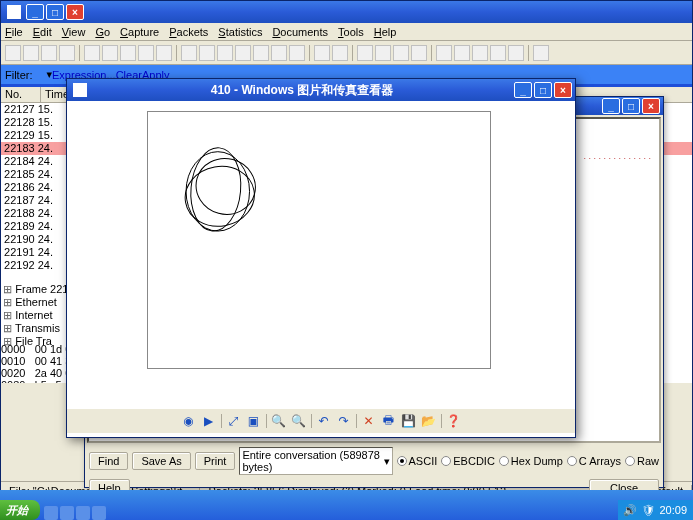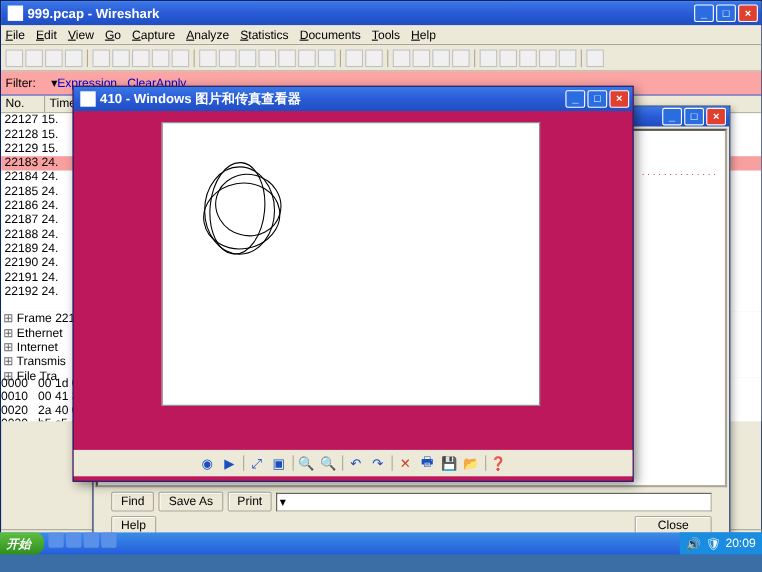--- a/index.html
+++ b/index.html
@@ -9,77 +9,76 @@
 .titlebar .ticon { width: 14px; height: 14px; background: #fff; margin: 0 4px; }
 .titlebar .ttext { flex: 1; font-weight: bold; font-size: 12px; }
 .win-btn { width: 18px; height: 16px; margin: 0 1px; border: 1px solid #fff; border-radius: 2px; display: flex; align-items: center; justify-content: center; color: #fff; font-size: 10px; font-weight: bold; cursor: pointer; }
 .win-btn.min { background: #2a6de0; } .win-btn.max { background: #2a6de0; } .win-btn.close { background: #e04030; }
 .menubar { height: 18px; background: #ece9d8; display: flex; align-items: center; padding: 0 4px; border-bottom: 1px solid #aca899; }
 .menubar span { margin-right: 10px; cursor: pointer; text-decoration: underline; text-decoration-color: transparent; text-align: center; }
 .menubar span::first-letter { text-decoration: underline; }
 .toolbar { height: 24px; background: #ece9d8; display: flex; align-items: center; padding: 0 4px; border-bottom: 1px solid #aca899; gap: 2px; }
 .tb-btn { width: 16px; height: 16px; border: 1px solid #c0c0c0; background: #f0f0f0; cursor: pointer; display: inline-block; }
 .tb-sep { width: 1px; height: 16px; background: #aca899; margin: 0 2px; }
-.filter-row { height: 22px; background: #fca5a5; display: flex; align-items: center; padding: 0 4px; border-bottom: 1px solid #1d4ed8; }
+.filter-row { height: 22px; background: #3b82f6; display: flex; align-items: center; padding: 0 4px; border-bottom: 3px solid #1d4ed8; }
 .filter-row label { margin-right: 6px; }
 .filter-row input { width: 250px; height: 16px; background: #b8f0b8; border: 1px inset #888; padding: 0 2px; }
 .filter-row .linkish { color: #0000cc; cursor: pointer; }
 .headers { height: 16px; background: #ece9d8; border-bottom: 1px solid #aca899; display: flex; font-size: 10px; }
 .headers div { border-right: 1px solid #aca899; padding: 1px 4px; }
 .packet-list { background: #fff; height: 180px; overflow: hidden; font-family: "Courier New", monospace; font-size: 11px; }
 .packet-list .row { white-space: pre; height: 13px; }
 .packet-list .row.red { background: #f8a0a0; }
 .tree { background: #fff; height: 60px; font-family: "Courier New", monospace; font-size: 11px; padding-left: 2px; }
 .tree div::before { content: "⊞ "; color: #666; }
 .hex { background: #fff; height: 40px; font-family: "Courier New", monospace; font-size: 10px; overflow: hidden; white-space: pre; }
 .statusbar { position: absolute; bottom: 0; left: 0; right: 0; height: 18px; background: #ece9d8; border-top: 1px solid #aca899; display: flex; font-size: 10px; align-items: center; }
 .statusbar div { padding: 0 8px; border-right: 1px solid #aca899; }
 
 .stream-win { position: absolute; top: 96px; left: 84px; width: 580px; height: 392px; background: #ece9d8; border: 1px solid #0a246a; box-shadow: 2px 2px 6px rgba(0,0,0,0.3); }
 .stream-body { height: 326px; background: #fff; border: 2px inset #aca899; margin: 2px; overflow: hidden; }
-.stream-controls { display: flex; align-items: center; padding: 2px 16px; gap: 4px; }
+.stream-controls { display: flex; align-items: center; padding: 2px 4px; gap: 4px; }
 .btn { background: #ece9d8; border: 1px solid #aca899; border-radius: 2px; padding: 2px 8px; cursor: pointer; box-shadow: 1px 1px 0 #fff inset; }
 .stream-select { flex: 1; border: 1px inset #aca899; background: #fff; padding: 1px 2px; display: flex; justify-content: space-between; align-items: center; }
 .radios { display: flex; gap: 4px; align-items: center; font-size: 10px; }
 .radio { display: flex; align-items: center; gap: 2px; }
 .radio .dot { width: 10px; height: 10px; border: 1px solid #888; border-radius: 50%; background: #fff; display: inline-block; }
 .radio .dot.sel::after { content: ""; display: block; width: 4px; height: 4px; border-radius: 50%; background: #000; margin: 2px; }
 
-.viewer-win { position: absolute; top: 78px; left: 66px; width: 510px; height: 360px; background: #be185d; border: 1px solid #0a246a; box-shadow: 3px 3px 10px rgba(0,0,0,0.5); }
+.viewer-win { position: absolute; top: 78px; left: 66px; width: 510px; height: 360px; background: #ffffff; border: 1px solid #0a246a; box-shadow: 3px 3px 10px rgba(0,0,0,0.5); text-align: center; }
 .viewer-canvas { position: absolute; top: 32px; left: 80px; width: 344px; height: 258px; background: #fff; border: 1px solid #888; }
 .viewer-canvas svg { width: 100%; height: 100%; }
 .viewer-tb { position: absolute; bottom: 4px; left: 0; right: 0; height: 24px; display: flex; align-items: center; justify-content: center; gap: 4px; background: #ece9d8; }
 .vt-btn { width: 16px; height: 16px; color: #1a4fbf; font-size: 12px; display: flex; align-items: center; justify-content: center; cursor: pointer; }
 .vt-sep { width: 1px; height: 14px; background: #aca899; }
 
-.taskbar { position: absolute; bottom: 16px; left: 0; width: 693px; height: 20px; background: linear-gradient(#3b8ce7, #245edb); display: flex; align-items: flex-start; }
+.taskbar { position: absolute; bottom: 0; left: 0; width: 693px; height: 30px; background: linear-gradient(#3b8ce7, #245edb); display: flex; align-items: flex-end; }
 .start { height: 20px; background: linear-gradient(#5fbf3f, #2f8f1f); color: #fff; font-weight: bold; font-style: italic; padding: 0 12px 0 6px; border-radius: 0 8px 8px 0; display: flex; align-items: center; cursor: pointer; }
 .task-item { height: 18px; background: #3a72d8; color: #fff; margin-left: 2px; padding: 0 4px; display: flex; align-items: center; font-size: 9px; border-radius: 2px; cursor: pointer; max-width: 58px; overflow: hidden; white-space: nowrap; }
 .tray { margin-left: auto; background: #1a8de0; height: 20px; display: flex; align-items: center; color: #fff; padding: 0 6px; font-size: 10px; gap: 4px; }
 .ql { display: flex; gap: 2px; margin-left: 4px; }
 .ql-btn { width: 14px; height: 14px; background: #5a90e8; border-radius: 2px; cursor: pointer; }
 </style>
 </head>
 <body>
 
 <div class="main-win">
   <div class="titlebar">
     <div class="ticon"></div>
-    <div class="ttext">999.pcap - Wireshark</div>
     <div class="win-btn min">_</div>
     <div class="win-btn max">□</div>
     <div class="win-btn close">×</div>
   </div>
   <div class="menubar">
     <span>File</span>
     <span>Edit</span>
     <span>View</span>
     <span>Go</span>
     <span>Capture</span>
-    <span>Analyze</span>
+    <span>Packets</span>
     <span>Statistics</span>
     <span>Documents</span>
     <span>Tools</span>
     <span>Help</span>
   </div>
   <div class="toolbar">
     <span class="tb-btn"></span>
       <span class="tb-btn"></span>
       <span class="tb-btn"></span>
       <span class="tb-btn"></span>
@@ -163,22 +162,45 @@
     <div class="win-btn close">×</div>
   </div>
   <div class="stream-body">
     <div style="text-align:right; color:#c04040; font-size:9px; padding:32px 8px 0 0;">. . . . . . . . . . . . . .</div>
   </div>
   <div class="stream-controls">
     <div class="btn">Find</div>
     <div class="btn">Save As</div>
     <div class="btn">Print</div>
     <div class="stream-select">
+      <span>Entire conversation (589878 bytes)</span>
       <span>▾</span>
     </div>
+    <div class="radios" id="radios">
+        <div class="radio">
+          <span class="dot sel"></span>
+          <span>ASCII</span>
+        </div>
+        <div class="radio">
+          <span class="dot"></span>
+          <span>EBCDIC</span>
+        </div>
+        <div class="radio">
+          <span class="dot"></span>
+          <span>Hex Dump</span>
+        </div>
+        <div class="radio">
+          <span class="dot"></span>
+          <span>C Arrays</span>
+        </div>
+        <div class="radio">
+          <span class="dot"></span>
+          <span>Raw</span>
+        </div>
+      </div>
   </div>
   <div class="stream-controls">
     <div class="btn">Help</div>
     <div style="flex:1"></div>
     <div class="btn" style="min-width:70px;text-align:center">Close</div>
   </div>
 </div>
 
 <div class="viewer-win">
   <div class="titlebar">

